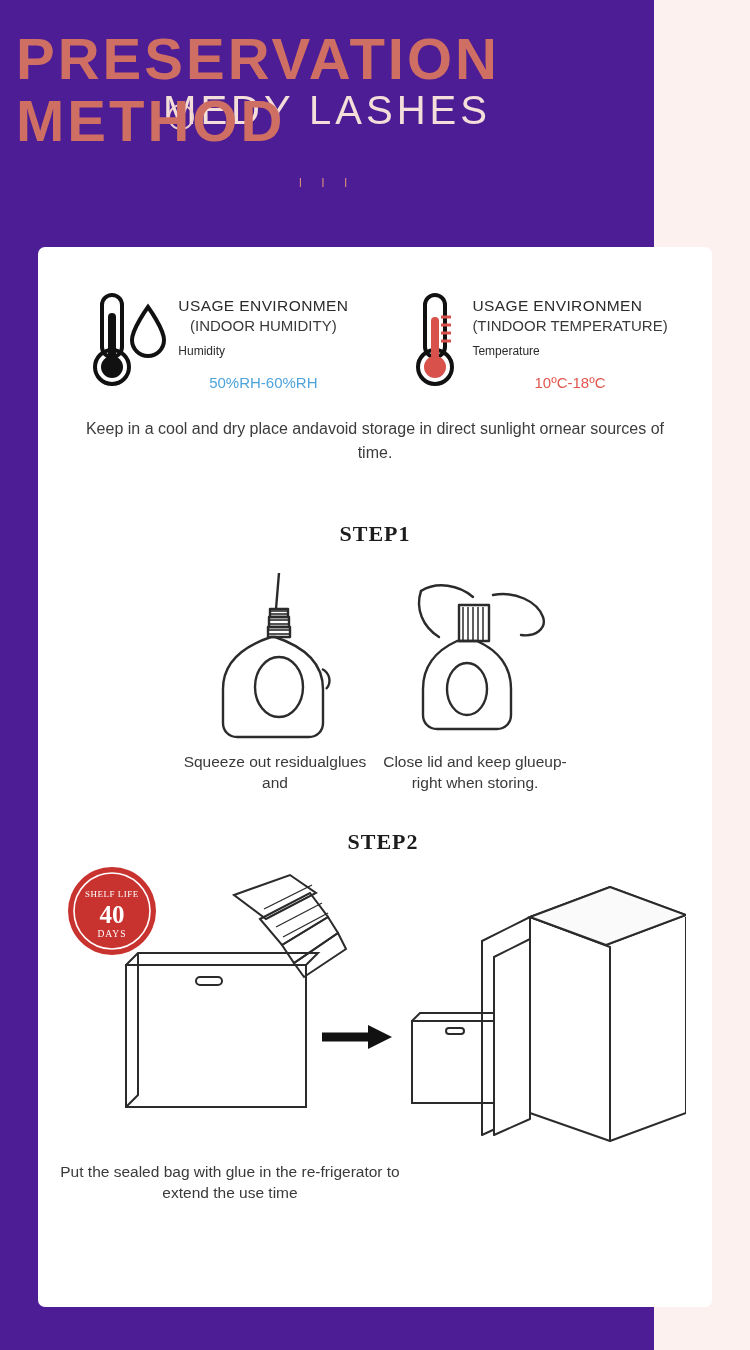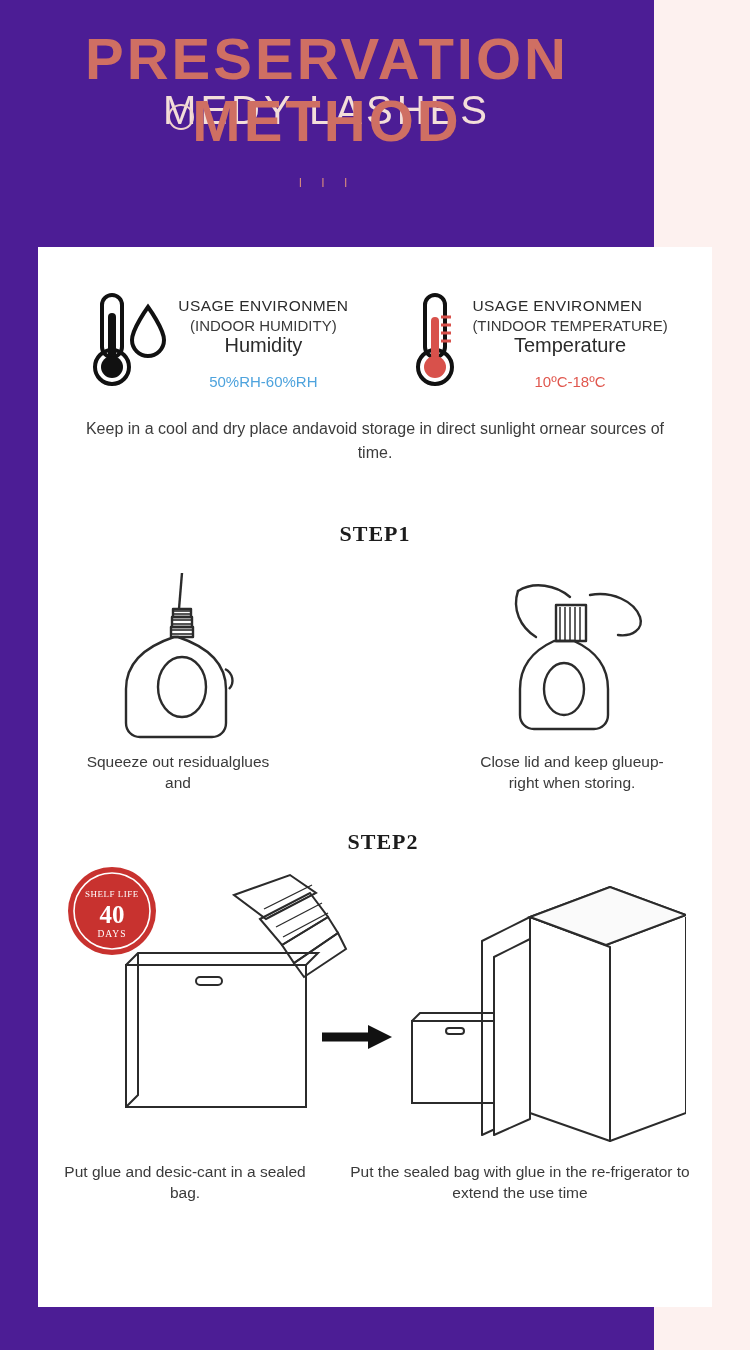--- a/index.html
+++ b/index.html
@@ -8,21 +8,22 @@
     background: #fdf1ef;
     font-family: "Liberation Sans", sans-serif;
     overflow: hidden;
   }
   .page { position: relative; width: 654px; height: 1350px; background: #4c1d95; }
 
   
   .header { position: relative; height: 240px; }
   .title-block {
     position: absolute; top: 28px; left: 0; right: 0;
-    text-align: center;
+    text-align: left;
+    padding-left: 16px;
   }
   .title-line {
     color: #cf6f63;
     font-family: "Liberation Sans", sans-serif;
     font-size: 58px;
     font-weight: 700;
     letter-spacing: 3px;
     line-height: 62px;
   }
   .watermark {
@@ -47,34 +48,35 @@
     text-align: center;
     color: #d68a7e; font-size: 12px; letter-spacing: 8px;
   }
 
   
   .card {
     position: absolute;
     left: 38px; top: 247px;
     width: 674px; height: 1060px;
     background: #ffffff;
+    border-radius: 7px;
   }
 
   
   .env-row {
     display: flex;
     justify-content: center;
     gap: 60px;
     padding-top: 36px;
   }
   .env-item { display: flex; align-items: flex-start; gap: 10px; }
   .env-text { padding-top: 14px; }
   .env-title { font-size: 15.5px; color: #2b2b2b; letter-spacing: .4px; }
   .env-sub { font-size: 15px; color: #3a3a3a; text-align: center; margin-top: 2px; }
-  .env-label { font-size: 20px; color: #2b2b2b; text-align: center; margin-top: 0; }
+  .env-label { font-size: 12px; color: #2b2b2b; margin-top: 10px; }
   .env-value { font-size: 15px; text-align: center; margin-top: 16px; }
   .env-value.humidity { color: #4ea3dd; }
   .env-value.temp { color: #e0574e; }
 
   .note {
     margin: 22px auto 0;
     width: 600px;
     text-align: center;
     font-size: 16px;
     color: #3c3c3c;
@@ -89,21 +91,21 @@
     font-weight: 700;
     color: #1c1c1c;
     letter-spacing: 1px;
   }
   #step1-title { margin-top: 56px; }
   #step2-title { margin-top: 36px; padding-left: 16px; }
 
   
   .step1-row {
     display: flex;
-    justify-content: space-between;
+    justify-content: center;
     padding: 18px 40px 0;
   }
   .step1-col { width: 200px; text-align: center; }
   .step1-caption {
     font-size: 15.5px;
     color: #3a3a3a;
     line-height: 21px;
     margin-top: 6px;
   }
 
@@ -288,18 +290,17 @@
           <circle cx="48" cy="46" r="44" fill="#c8322f"></circle>
           <circle cx="48" cy="46" r="38" fill="none" stroke="#ffffff" stroke-width="1.6"></circle>
           <text x="48" y="32" text-anchor="middle" fill="#ffffff" class="badge-text-top">SHELF LIFE</text>
           <text x="48" y="58" text-anchor="middle" fill="#ffffff" class="badge-num">40</text>
           <text x="48" y="72" text-anchor="middle" fill="#ffffff" class="badge-text-bot">DAYS</text>
         </g>
       </svg>
     </div>
 
     <div class="step2-captions">
-      <div class="step2-cap cap-left">Put glue and desic-cant in a sealed bag.</div>
       <div class="step2-cap cap-right">Put the sealed bag with glue in the re-frigerator to extend the use time</div>
     </div>
 
   </div>
 </div>
 
 </body></html>

